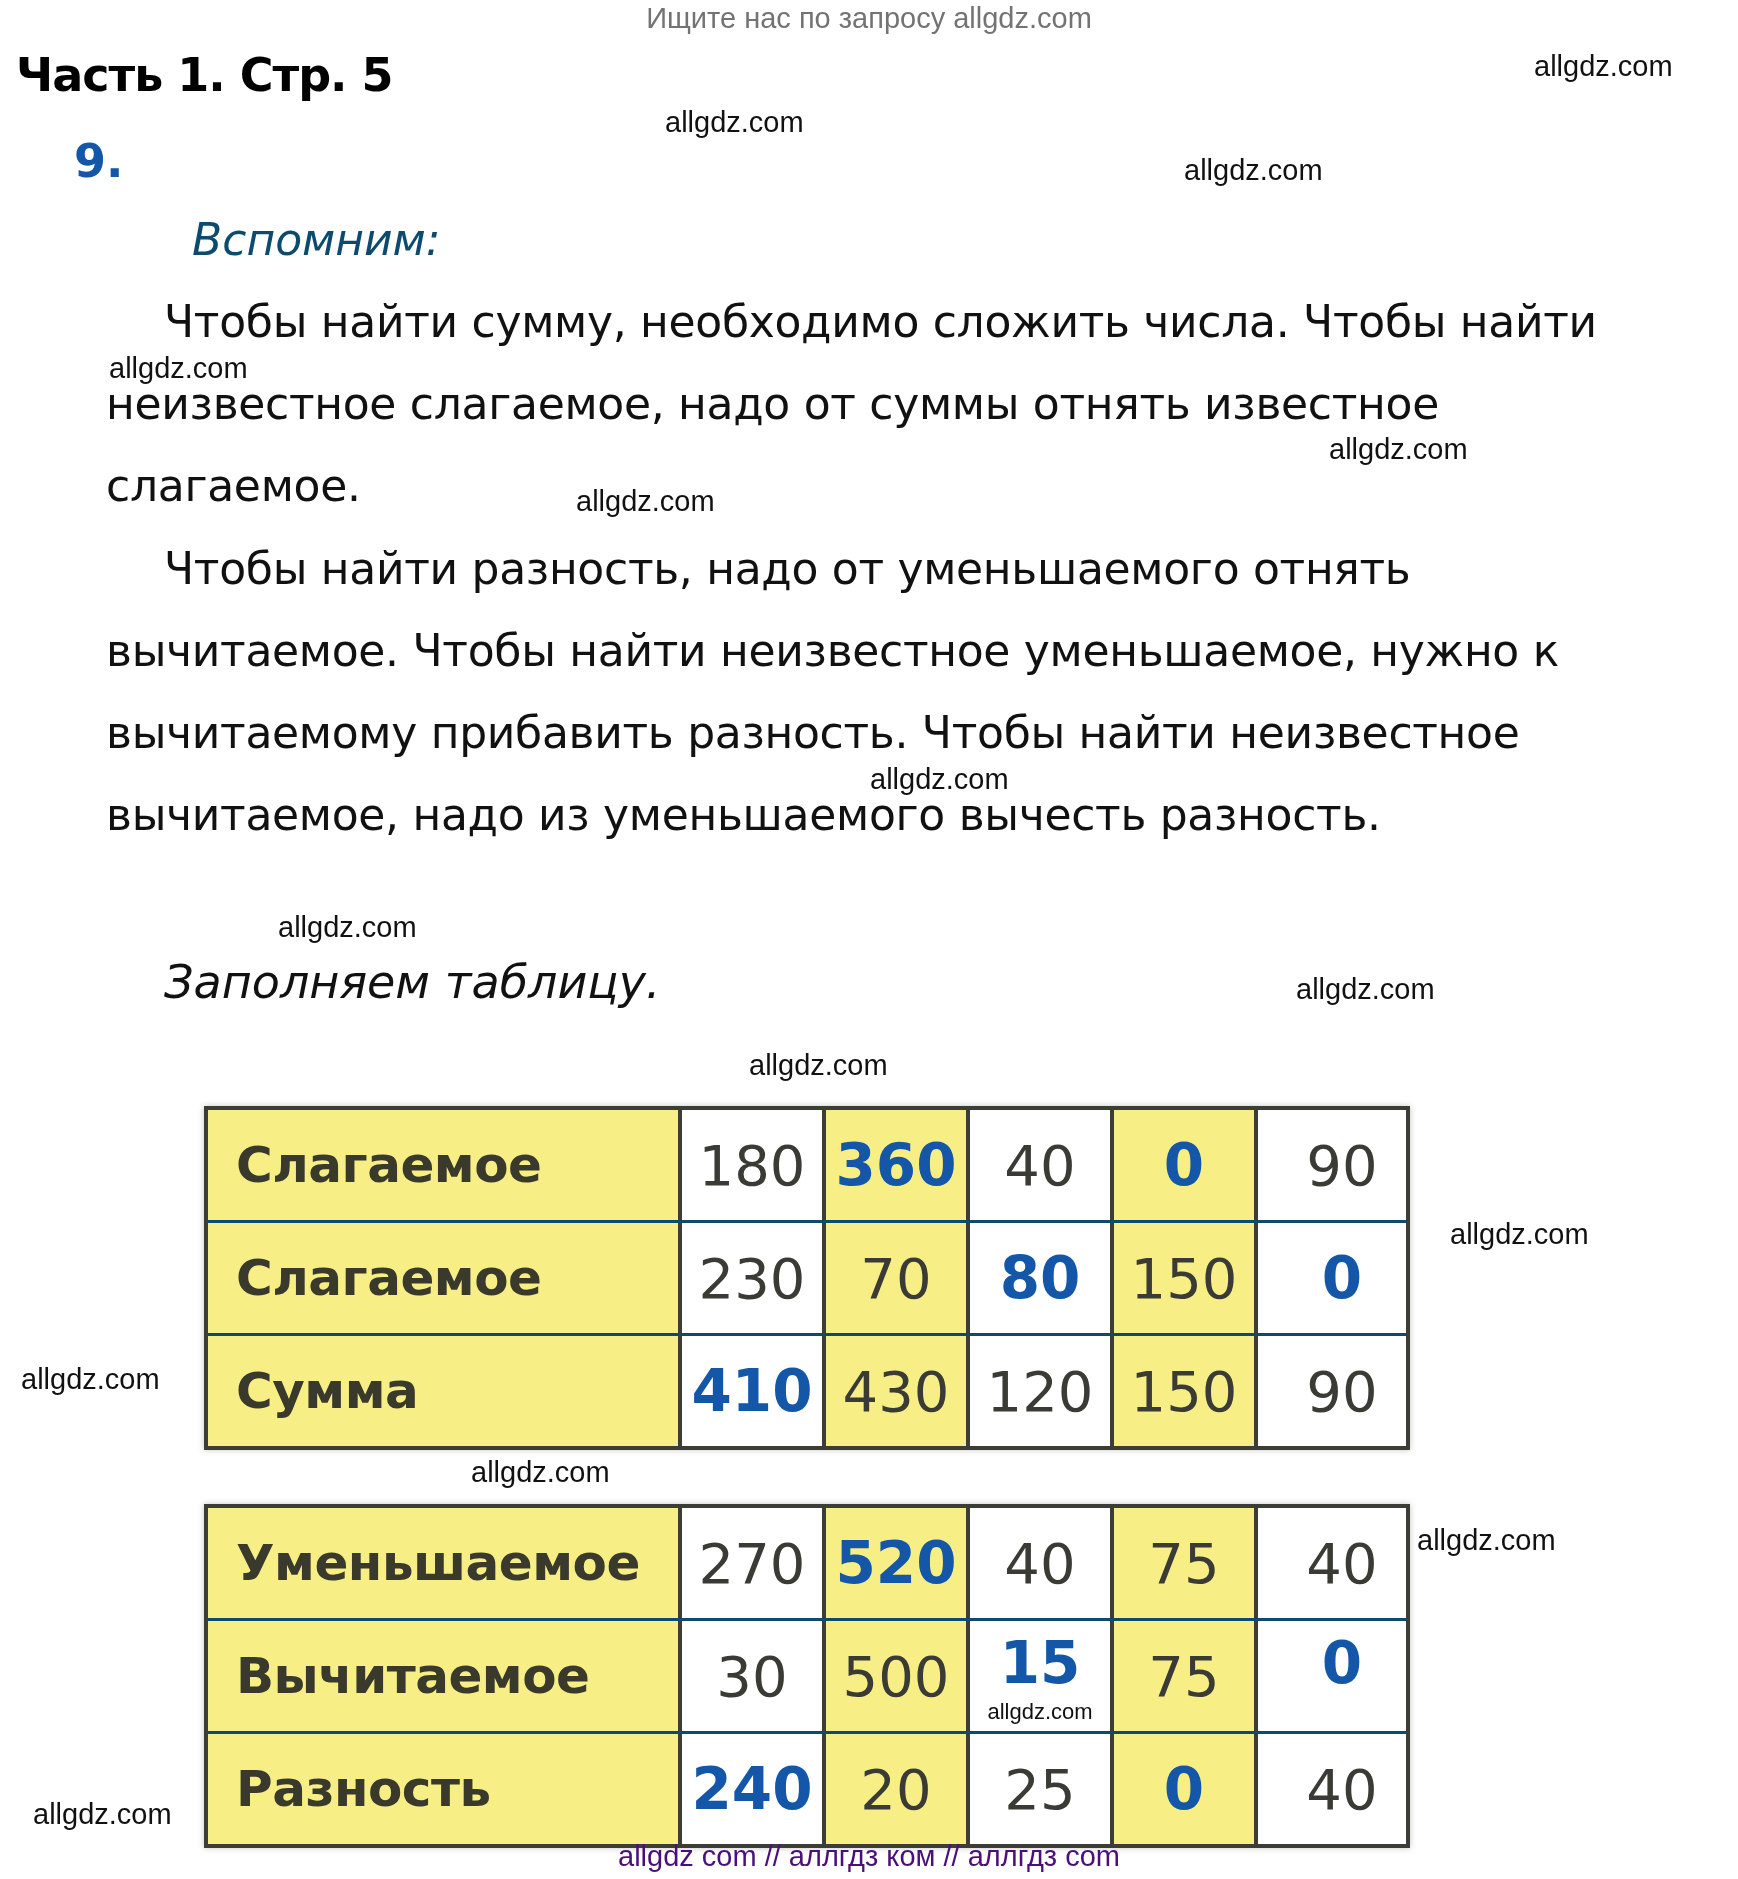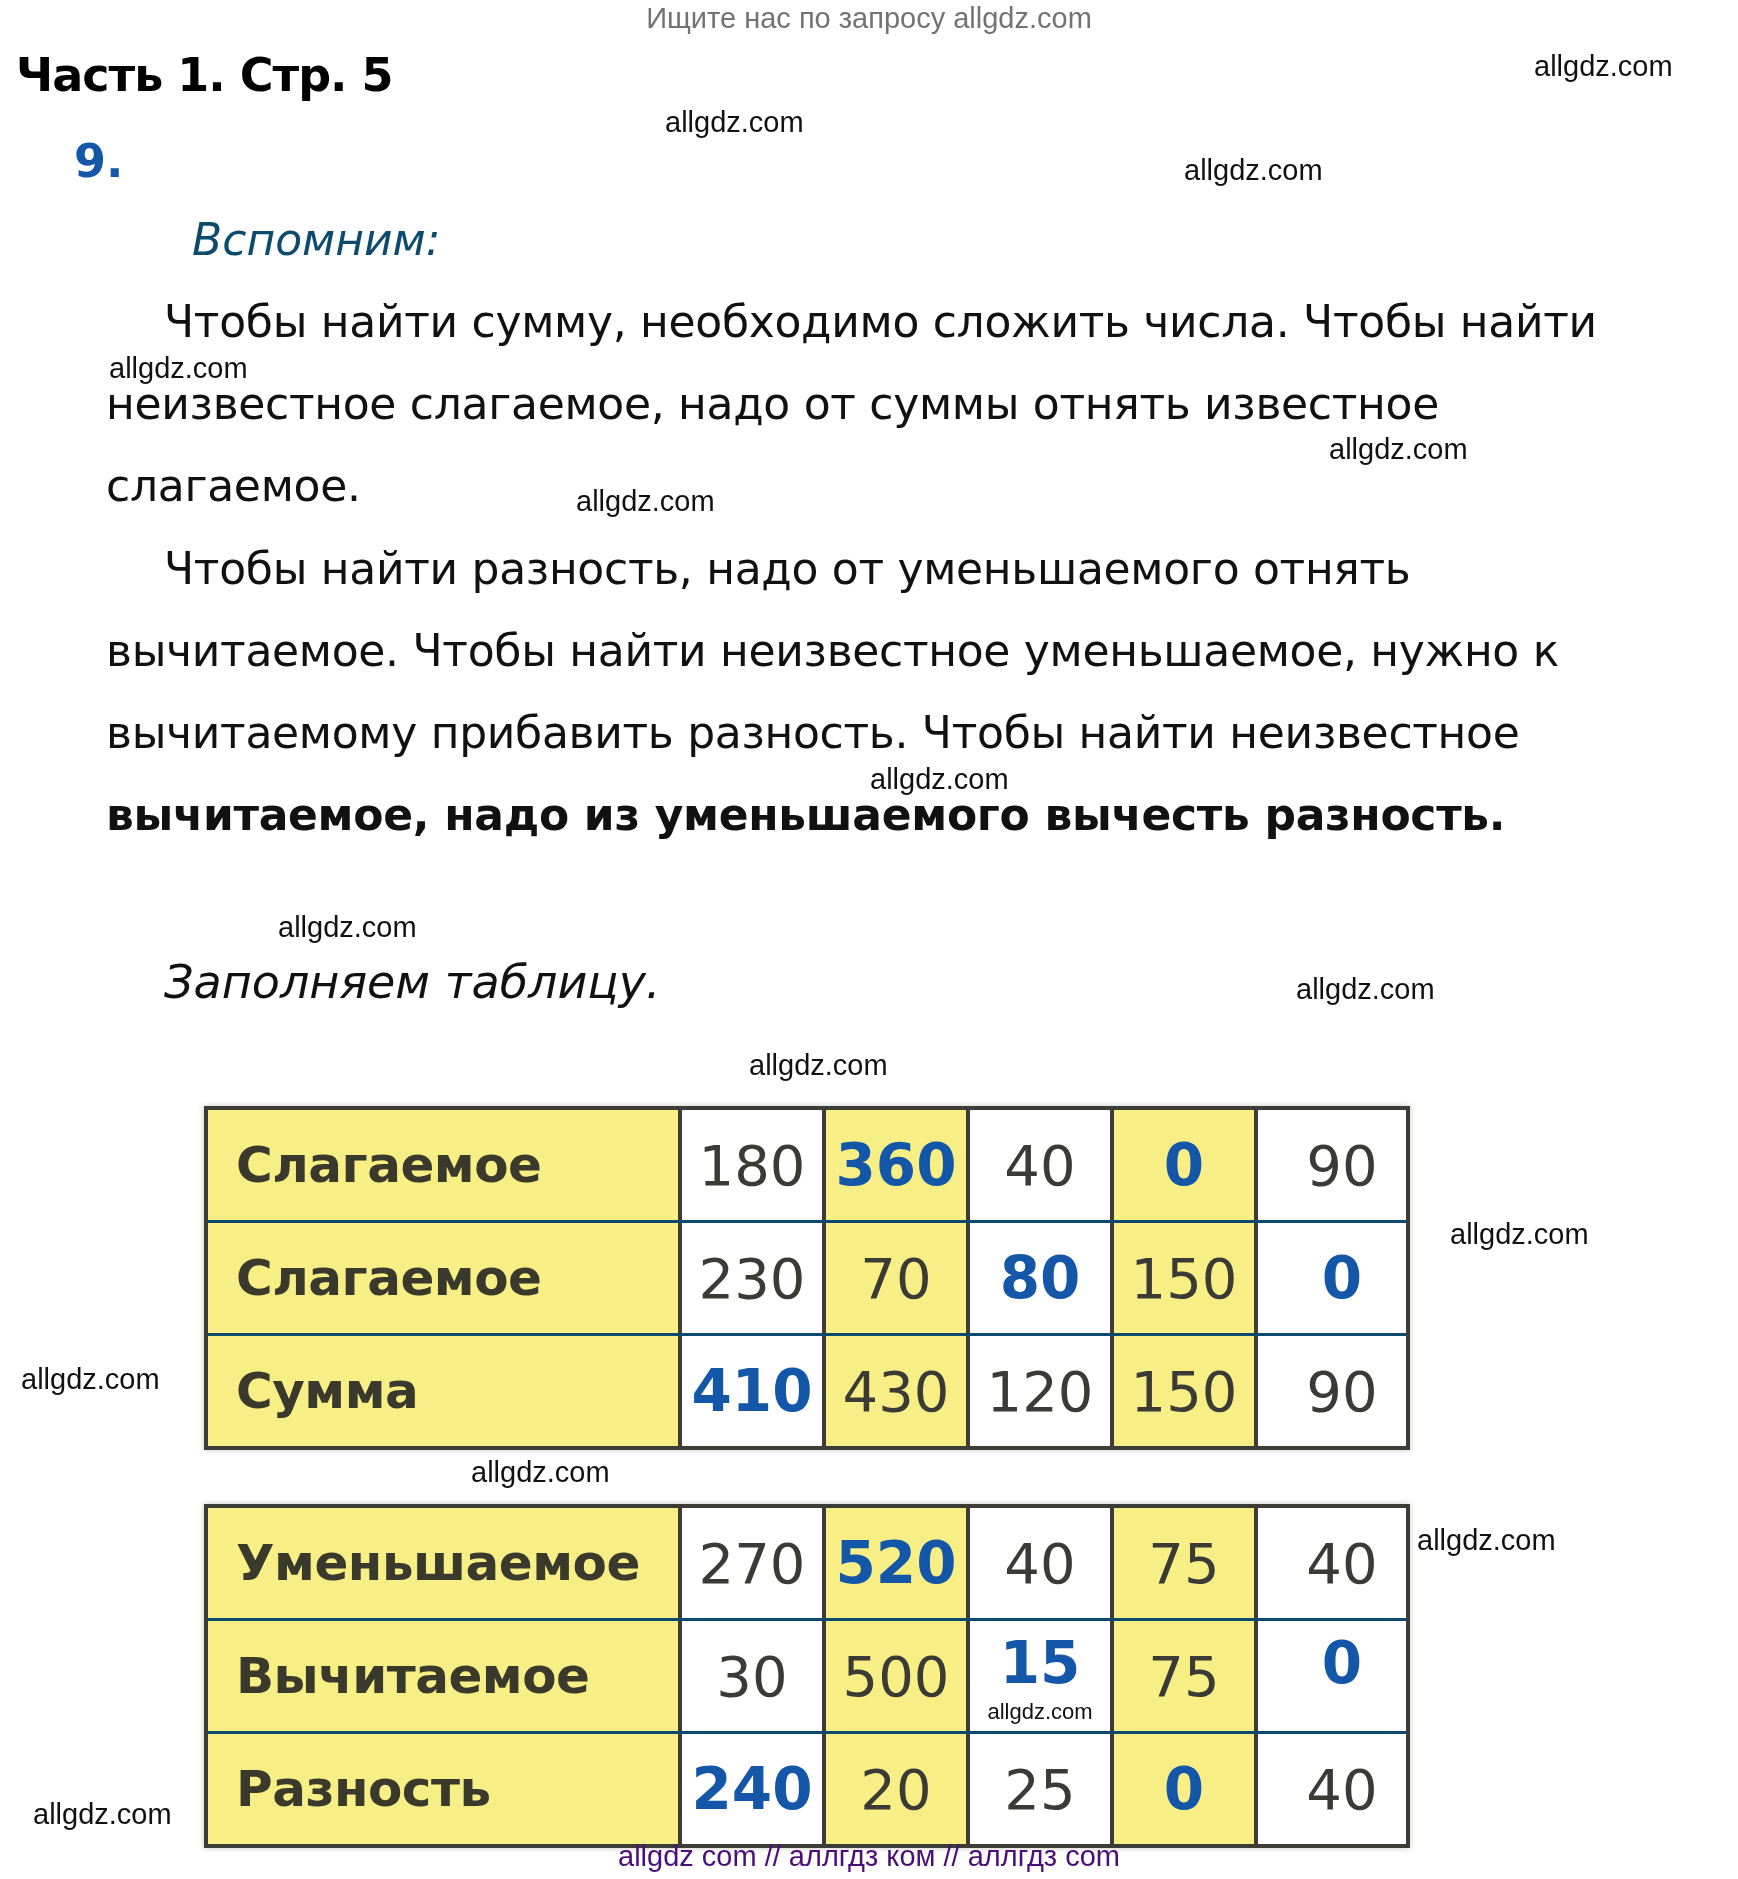--- a/index.html
+++ b/index.html
@@ -32,21 +32,21 @@
 <div class="abs title">Часть 1. Стр. 5</div>
 <div class="abs task-num">9.</div>
 <div class="abs recall">Вспомним:</div>
 
 <div class="abs para-line" style="left:164px; top:296px;">Чтобы найти сумму, необходимо сложить числа. Чтобы найти</div>
 <div class="abs para-line" style="left:106px; top:378px;">неизвестное слагаемое, надо от суммы отнять известное</div>
 <div class="abs para-line" style="left:106px; top:460px;">слагаемое.</div>
 <div class="abs para-line" style="left:164px; top:543px;">Чтобы найти разность, надо от уменьшаемого отнять</div>
 <div class="abs para-line" style="left:106px; top:625px;">вычитаемое. Чтобы найти неизвестное уменьшаемое, нужно к</div>
 <div class="abs para-line" style="left:106px; top:707px;">вычитаемому прибавить разность. Чтобы найти неизвестное</div>
-<div class="abs para-line" style="left:106px; top:789px;font-weight:bold;">вычитаемое, надо из уменьшаемого вычесть разность.</div>
+<div class="abs para-line" style="left:106px; top:789px;">вычитаемое, надо из уменьшаемого вычесть разность.</div>
 
 <div class="abs fill-head">Заполняем таблицу.</div>
 
 <div class="tablebox" style="top:1106px;">
   <div class="trow">
     <div class="tlabel">Слагаемое</div>
     <div class="tcell">180</div>
     <div class="tcell yellow answer">360</div>
     <div class="tcell">40</div>
     <div class="tcell yellow answer">0</div>

